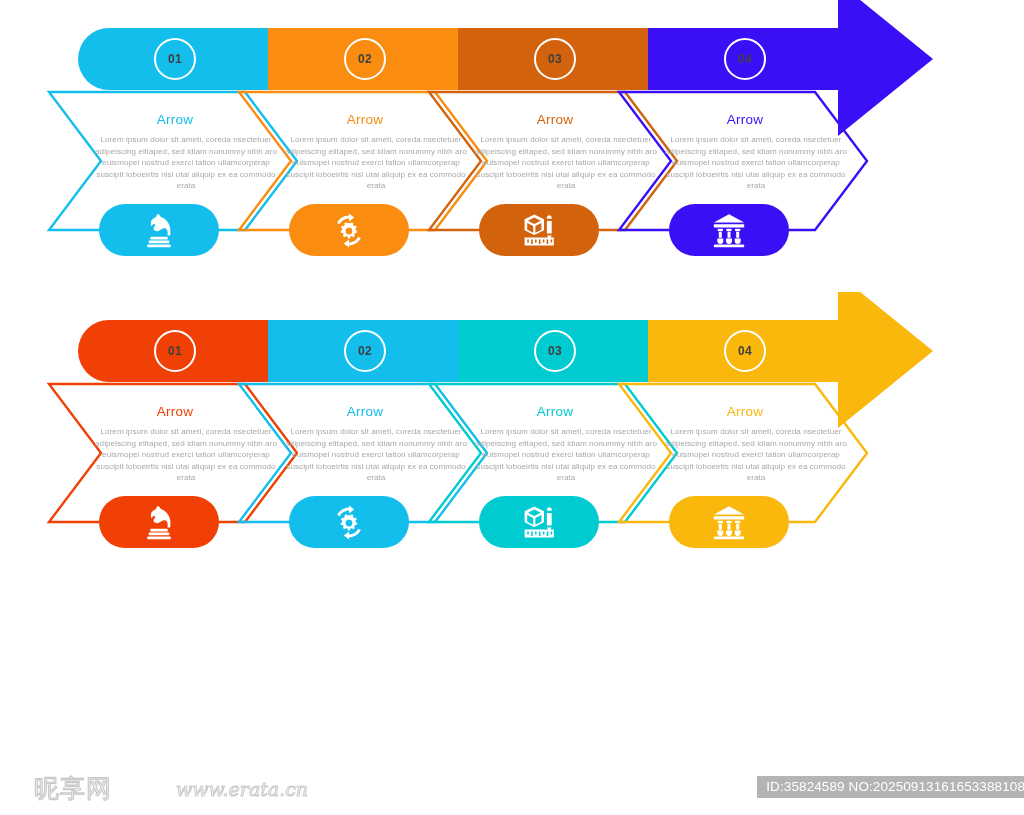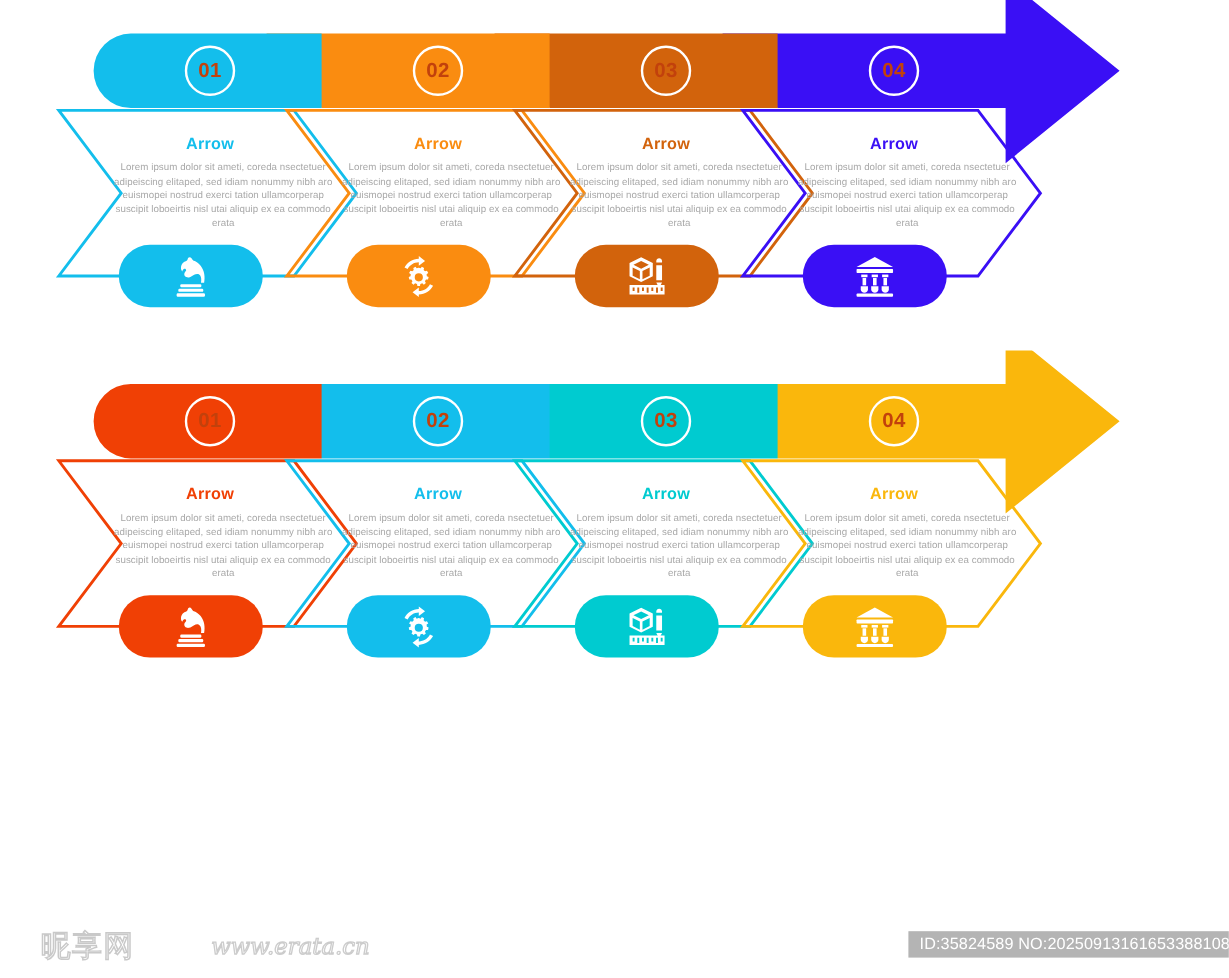--- a/index.html
+++ b/index.html
@@ -35,40 +35,40 @@
 
   
   .panel-text {
     position: absolute;
     width: 210px;
     text-align: center;
     pointer-events: none;
   }
   .panel-title {
     font-size: 13.5px;
-    font-weight: bold;
+    font-weight: normal;
     letter-spacing: .2px;
     margin-bottom: 7px;
   }
   .panel-body {
     font-size: 8.1px;
     line-height: 11.6px;
     color: #a8a8a8;
     letter-spacing: .05px;
     margin-left: 22px;
   }
 
   .step-num {
     position: absolute;
     width: 42px;
     height: 42px;
     border: 2.1px solid #ffffff;
     border-radius: 50%;
-    color: #c2410c;
-    font-size: 17px;
+    color: #404040;
+    font-size: 12px;
     font-weight: bold;
     display: flex;
     align-items: center;
     justify-content: center;
     letter-spacing: .4px;
     pointer-events: none;
   }
 
   .icon-wrap {
     position: absolute;

